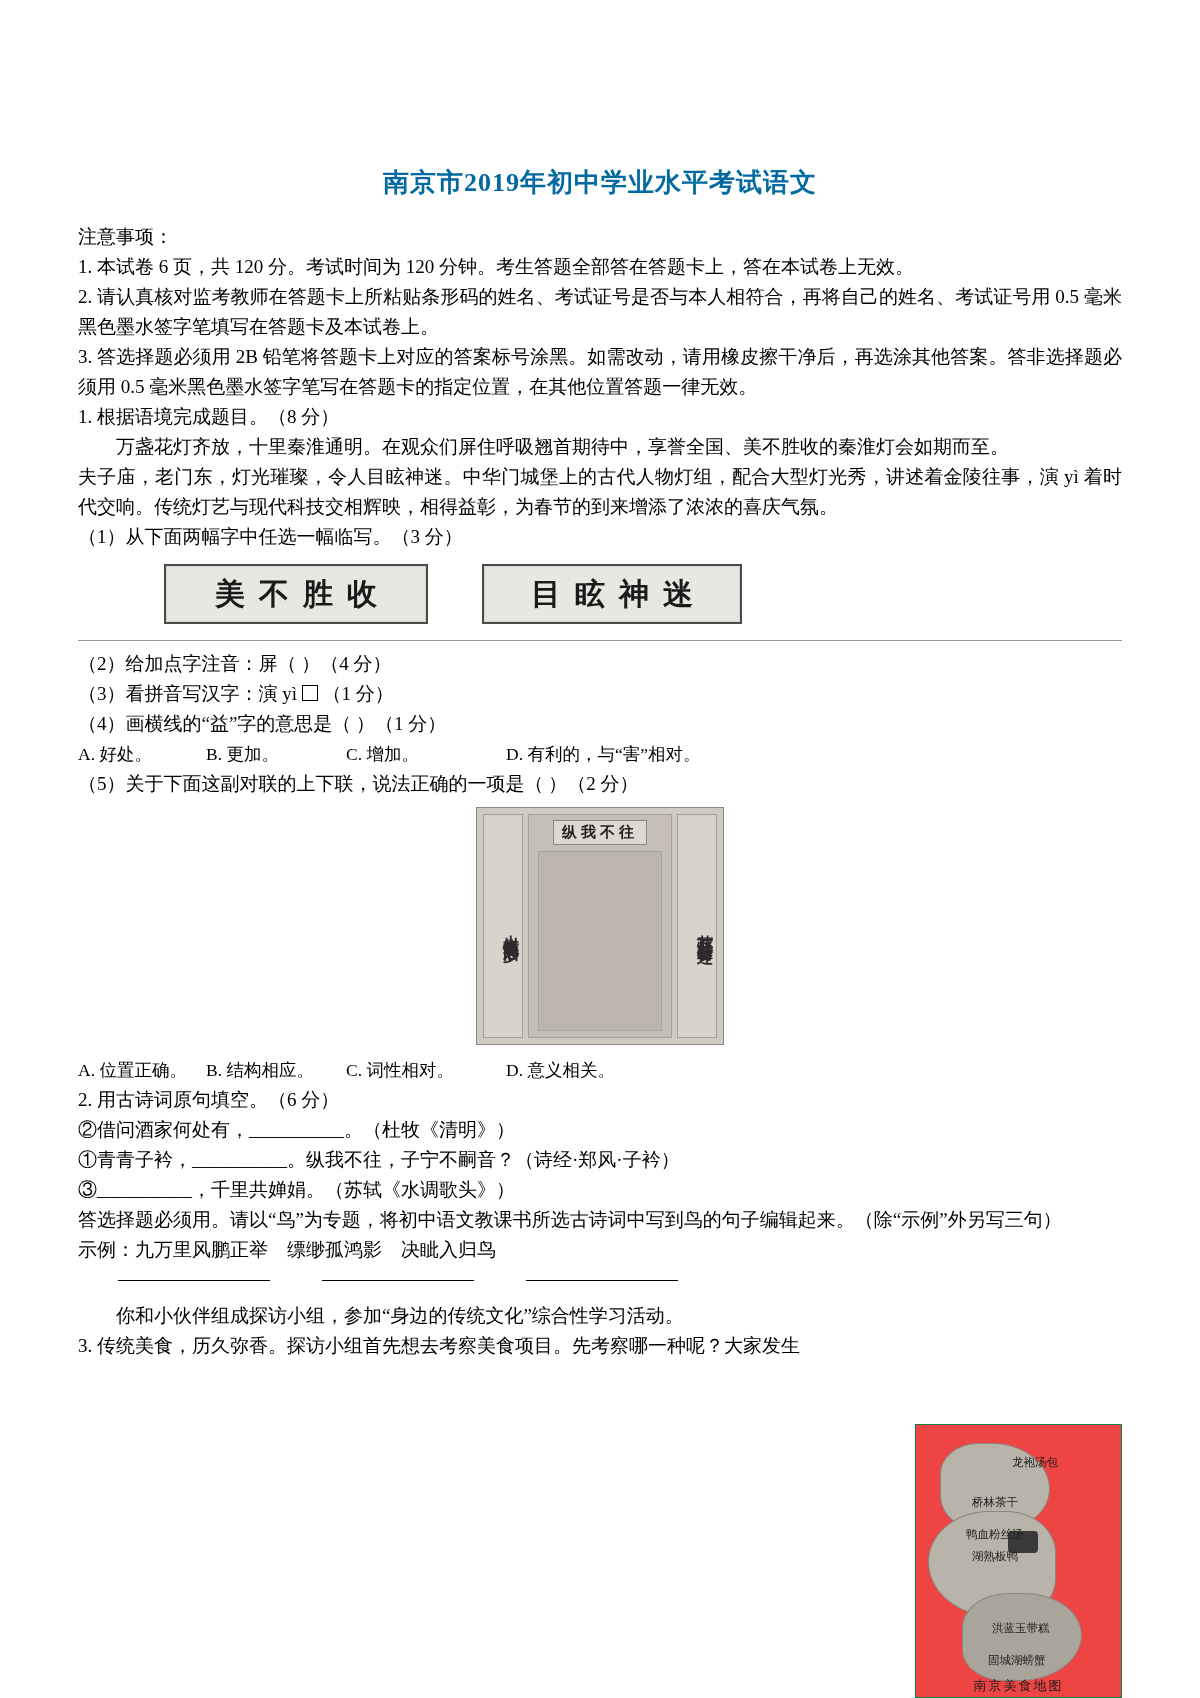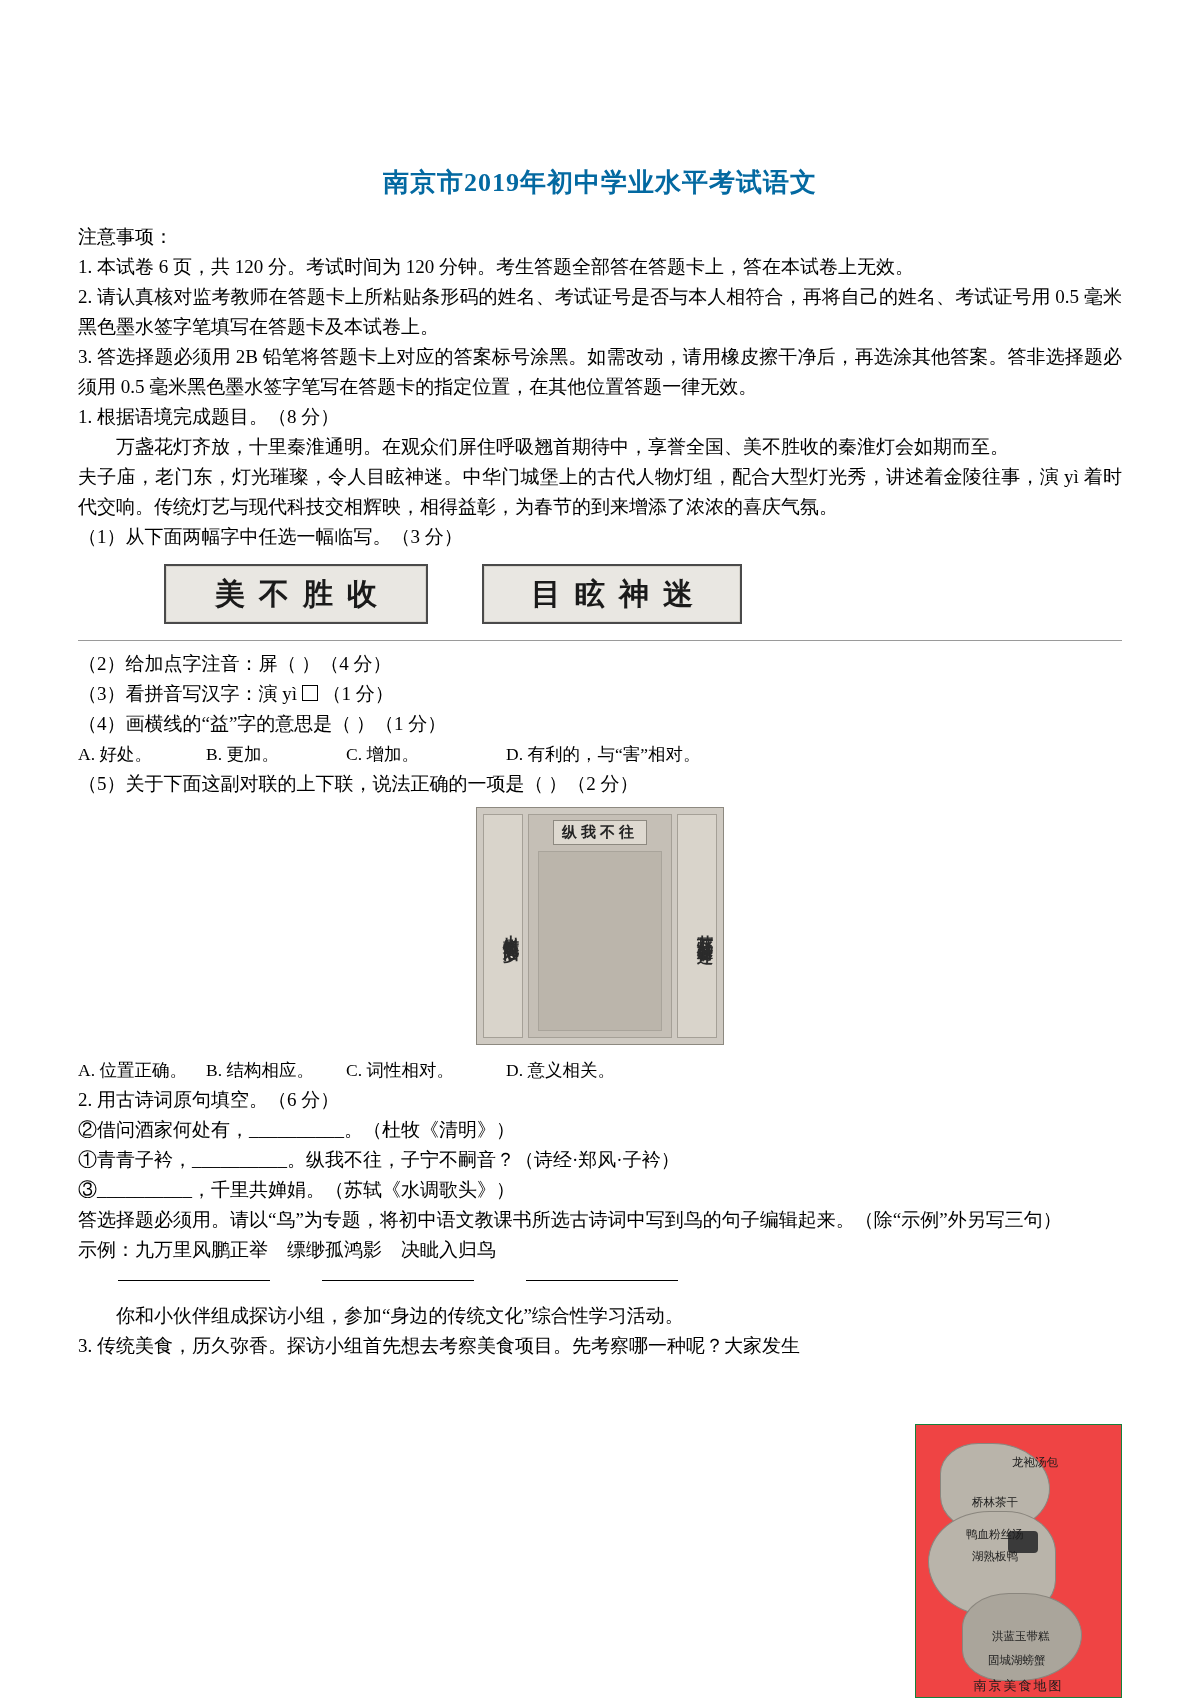--- a/index.html
+++ b/index.html
@@ -285,18 +285,18 @@
 
   <div class="map">
     <div class="blob b1"></div>
     <div class="blob b2"></div>
     <div class="blob b3"></div>
     <div class="dark"></div>
     <div class="lbl" style="left:96px; top:30px;">龙袍汤包</div>
     <div class="lbl" style="left:56px; top:70px;">桥林茶干</div>
     <div class="lbl" style="left:50px; top:102px;">鸭血粉丝汤</div>
     <div class="lbl" style="left:56px; top:124px;">湖熟板鸭</div>
-    <div class="lbl" style="left:76px; top:204px;">洪蓝玉带糕</div>
+    <div class="lbl" style="left:76px; top:196px;">洪蓝玉带糕</div>
     <div class="lbl" style="left:72px; top:228px;">固城湖螃蟹</div>
     <div class="cap">南京美食地图</div>
   </div>
 
 </div>
 
 </body></html>

